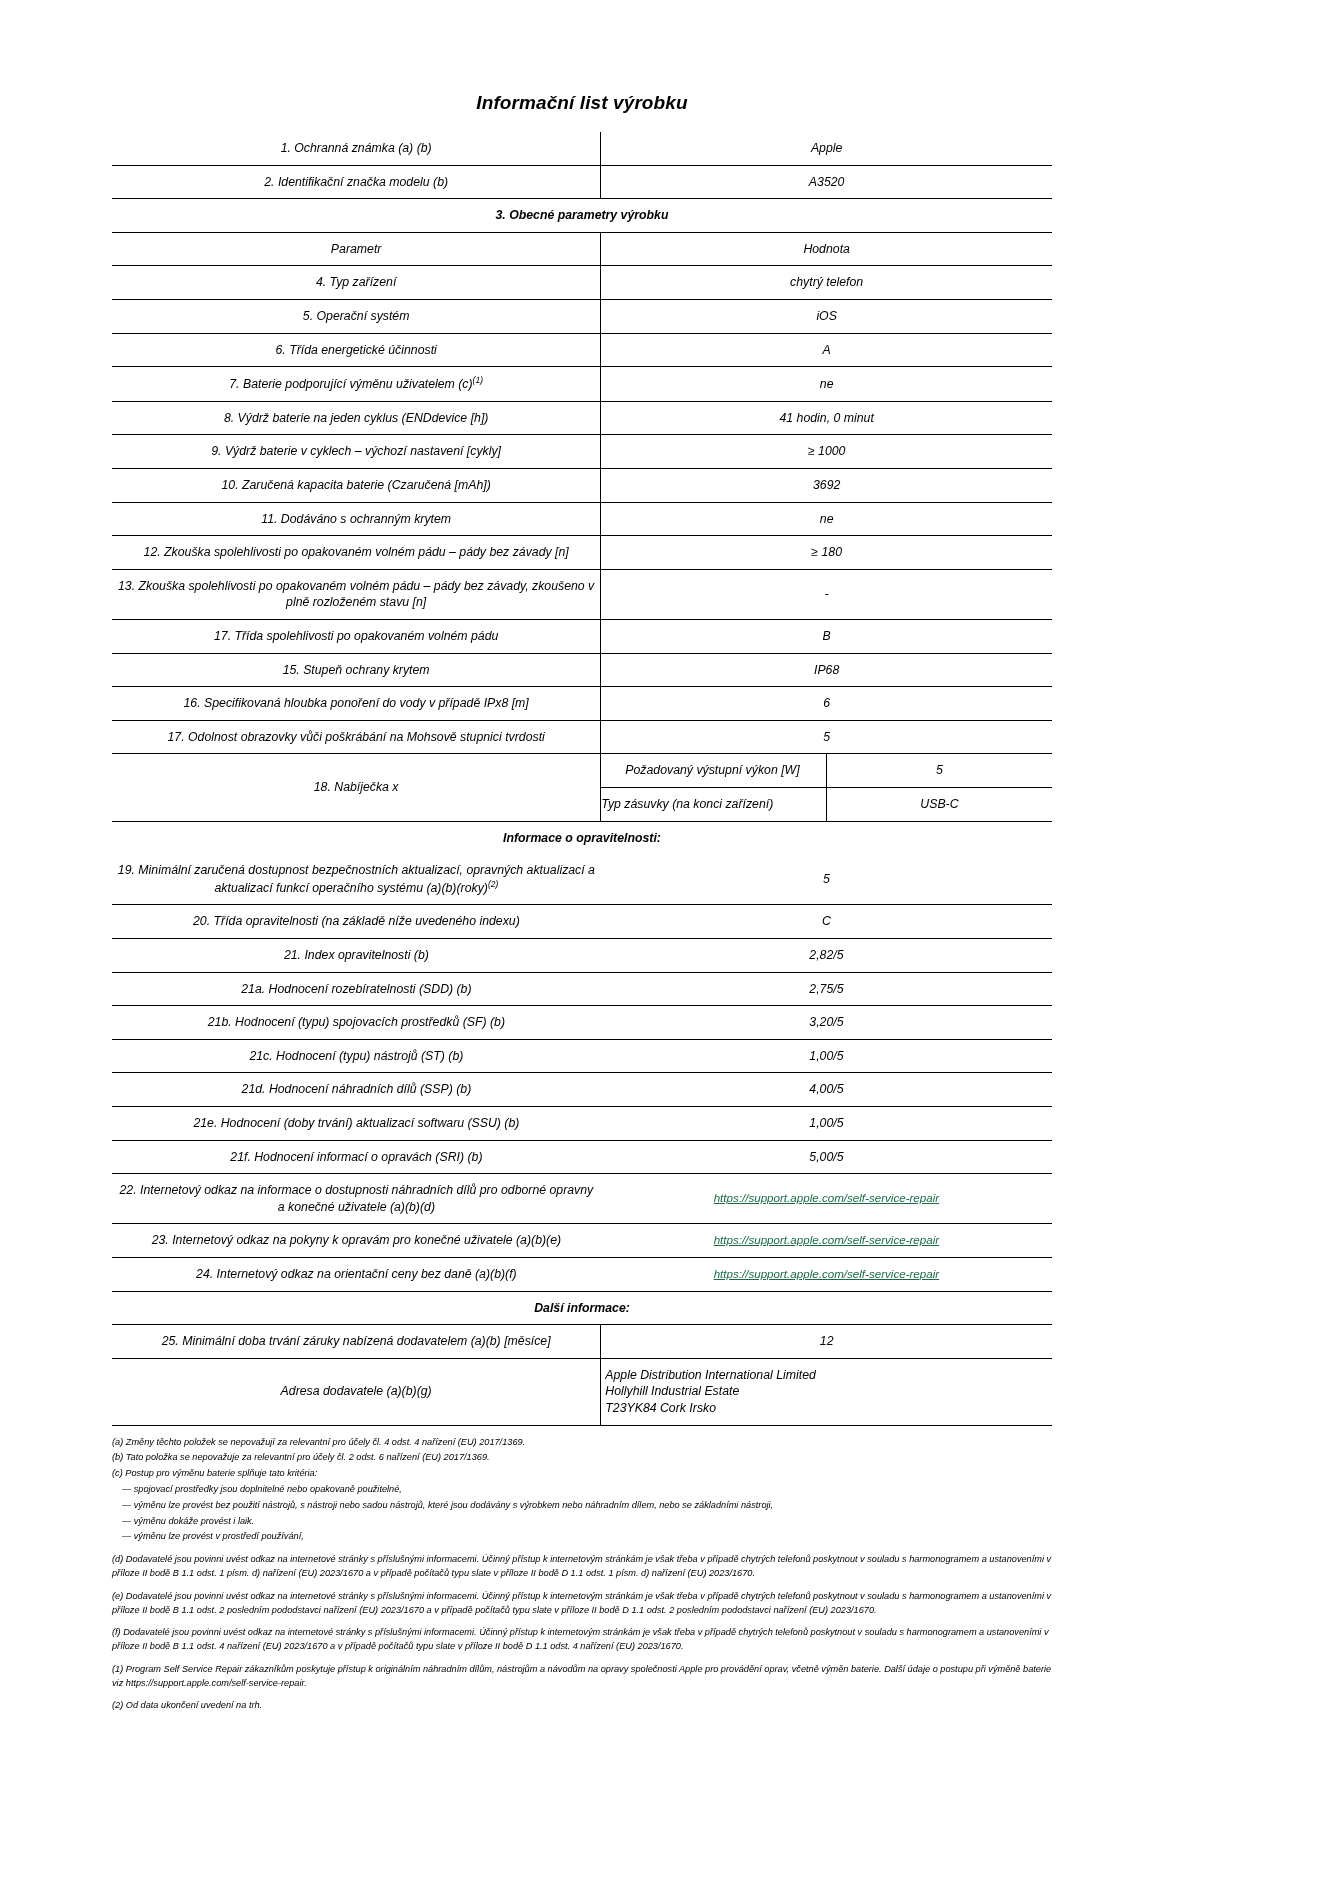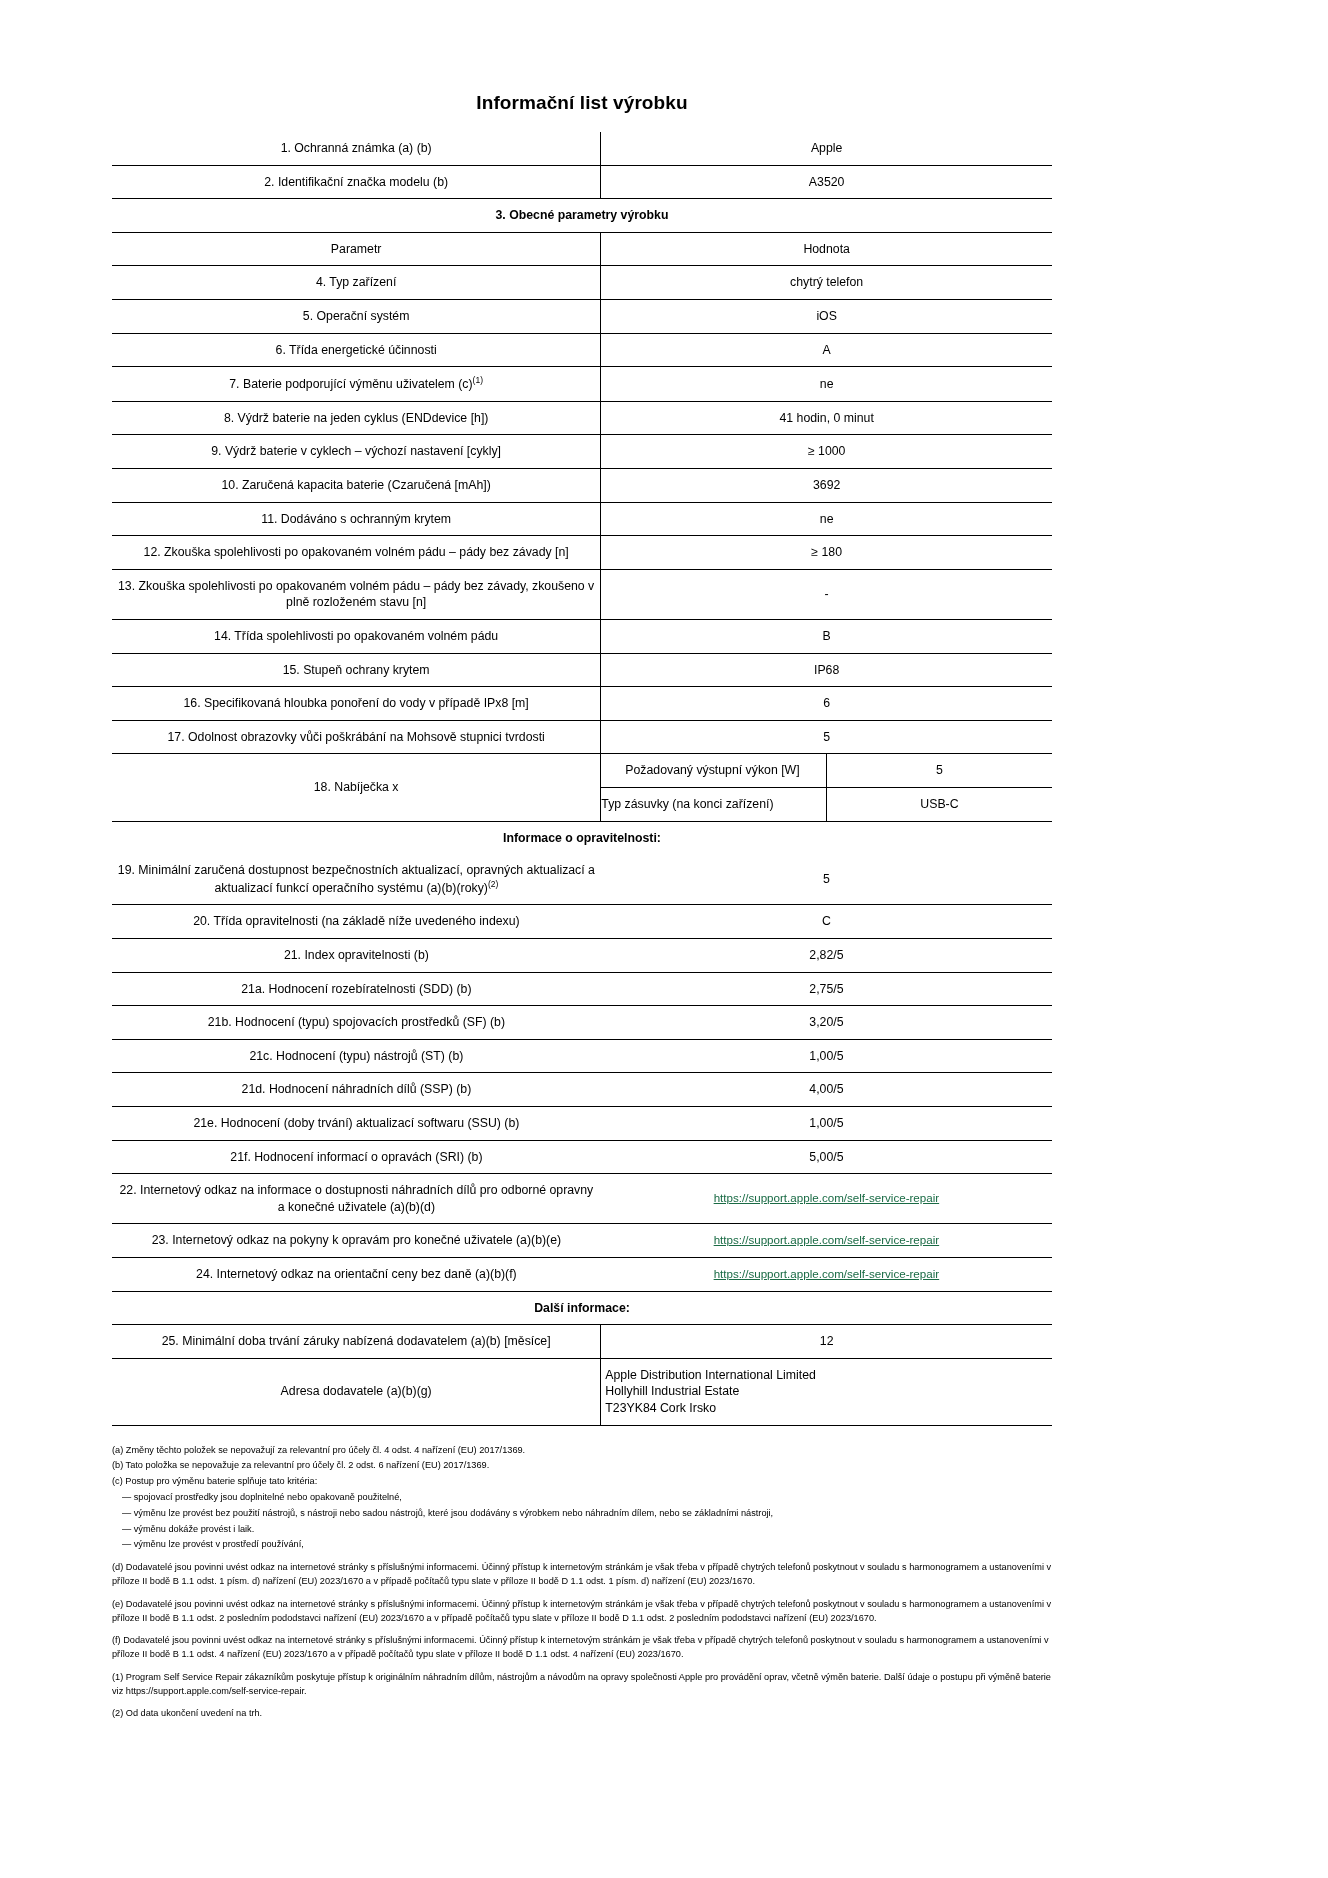--- a/index.html
+++ b/index.html
@@ -11,20 +11,21 @@
     font-family: "Liberation Sans", sans-serif;
     color: #000000;
     width: 1328px;
   }
   .page {
     width: 1164px;
     min-height: 1878px;
     box-sizing: border-box;
     padding: 92px 112px 40px 112px;
     position: relative;
+    font-style: italic;
   }
   .doc-title {
     text-align: center;
     font-size: 19px;
     font-weight: bold;
     margin: 0 0 18px 0;
     letter-spacing: 0.1px;
   }
   table.sheet {
     width: 100%;
@@ -67,21 +68,21 @@
     word-break: break-all;
   }
   .addr {
     white-space: pre-line;
     text-align: left;
     padding-left: 14px;
     font-size: 12.3px;
     line-height: 1.45;
   }
   .notes {
-    margin-top: 18px;
+    margin-top: 10px;
     font-size: 9.2px;
     line-height: 1.5;
   }
   .notes p {
     margin: 0 0 2px 0;
   }
   .notes p.gap {
     margin-top: 9px;
   }
   .notes .indent {
@@ -161,21 +162,21 @@
       </tr>
       <tr class="row-line">
         <td class="lbl">12. Zkouška spolehlivosti po opakovaném volném pádu – pády bez závady [n]</td>
         <td class="val sep-left" colspan="2">≥ 180</td>
       </tr>
       <tr class="row-line">
         <td class="lbl">13. Zkouška spolehlivosti po opakovaném volném pádu – pády bez závady, zkoušeno v plně rozloženém stavu [n]</td>
         <td class="val sep-left" colspan="2">-</td>
       </tr>
       <tr class="row-line">
-        <td class="lbl">14. Třída spolehlivosti po opakovaném volném pádu</td>
+        <td class="lbl">17. Třída spolehlivosti po opakovaném volném pádu</td>
         <td class="val sep-left" colspan="2">B</td>
       </tr>
       <tr class="row-line">
         <td class="lbl">15. Stupeň ochrany krytem</td>
         <td class="val sep-left" colspan="2">IP68</td>
       </tr>
       <tr class="row-line">
         <td class="lbl">16. Specifikovaná hloubka ponoření do vody v případě IPx8 [m]</td>
         <td class="val sep-left" colspan="2">6</td>
       </tr>

